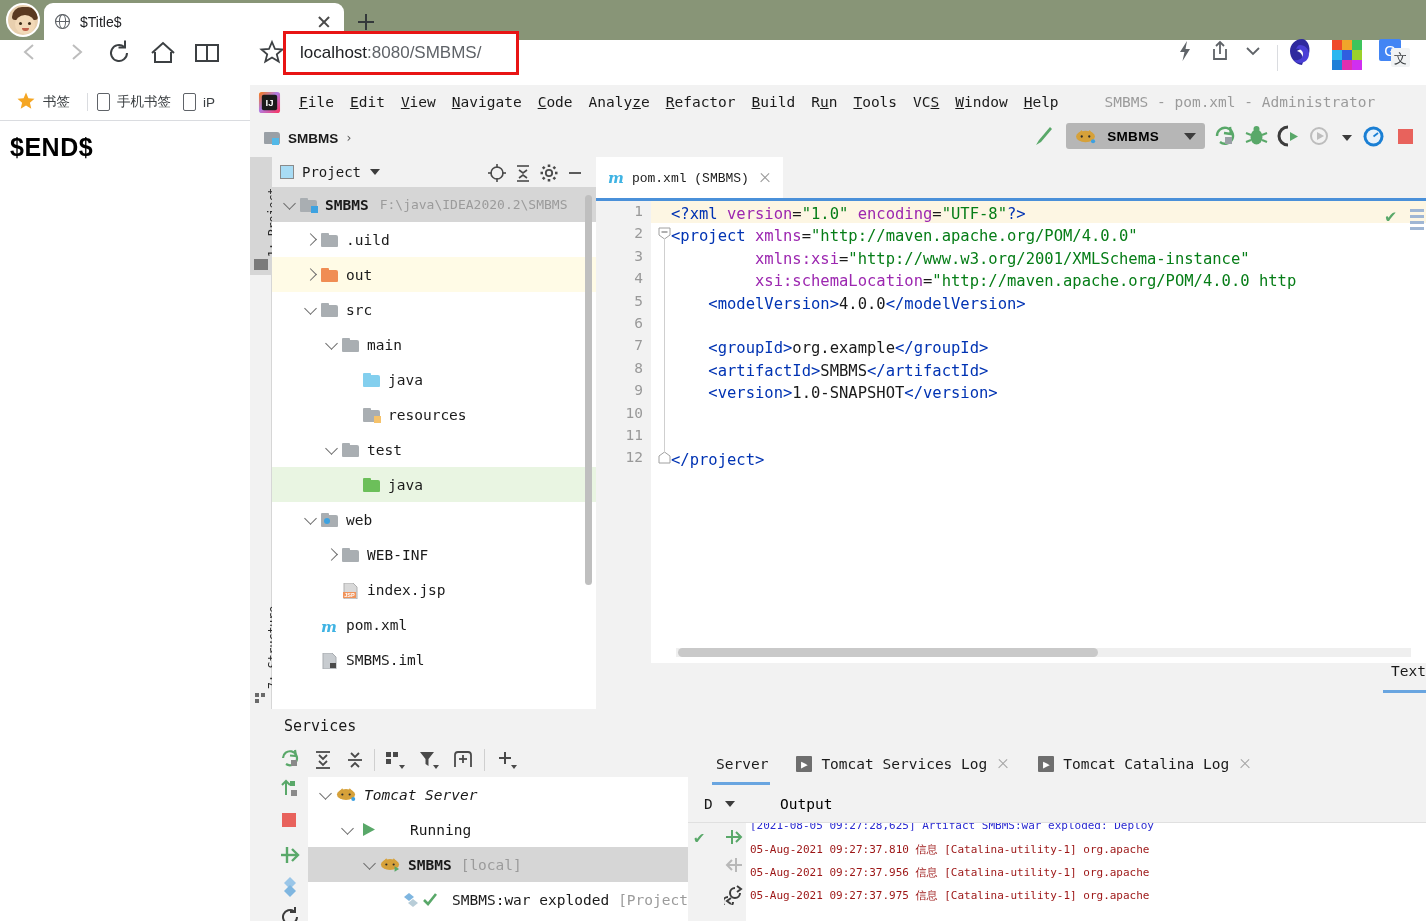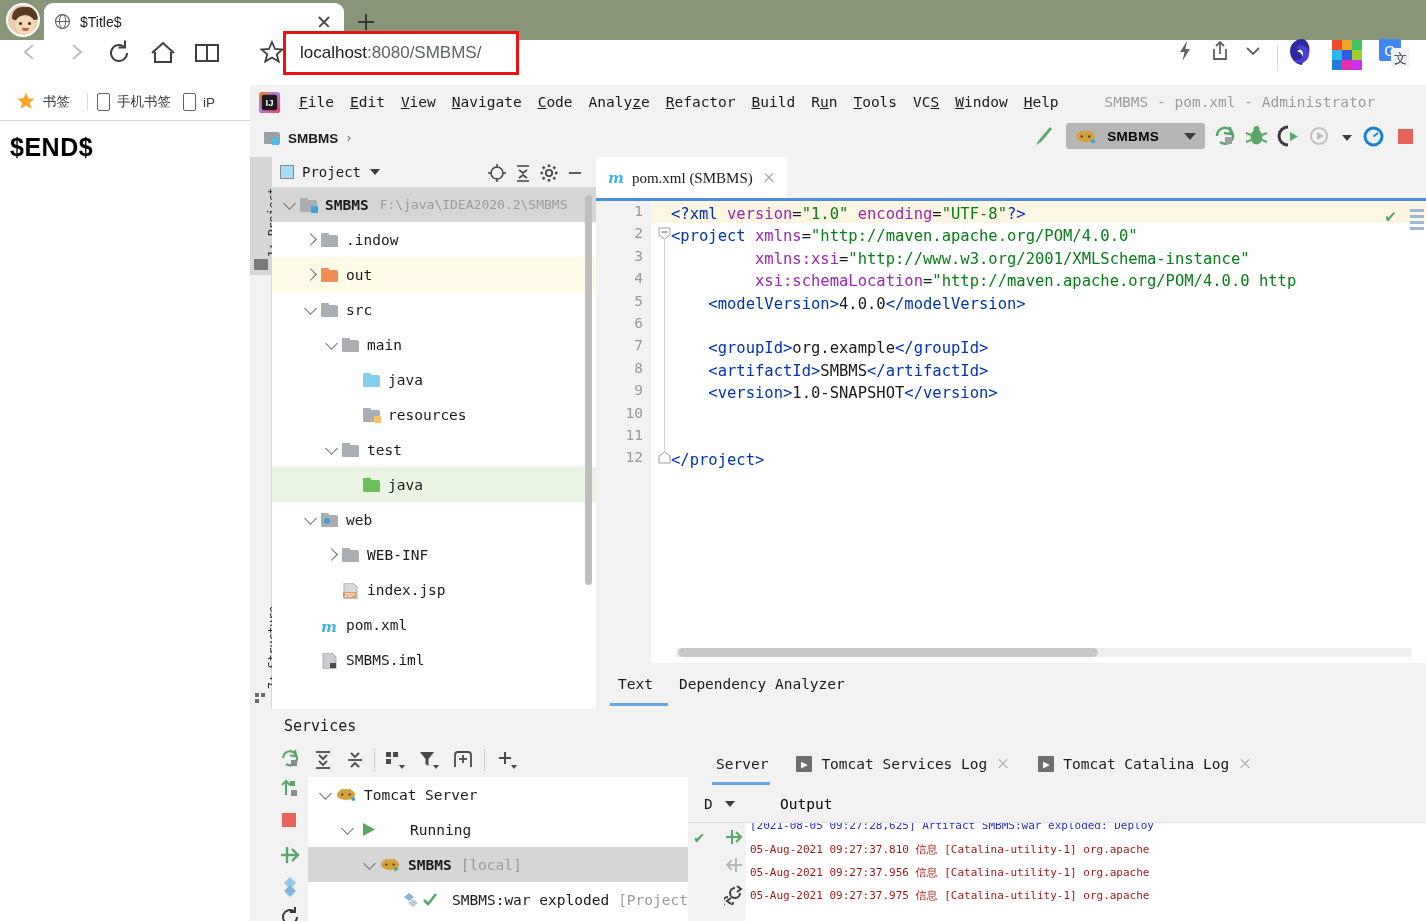--- a/index.html
+++ b/index.html
@@ -160,21 +160,21 @@
   .pp-scroll { position:absolute; right:4px; top:38px; width:7px; height:390px;
                background:#bfbfbf; border-radius:4px; }
 
   
   .editor { position:absolute; left:346px; top:72px; width:830px; height:552px; background:#ffffff; }
   .ed-tabstrip { position:absolute; left:0; top:0; width:830px; height:42px; background:#f2f2f2; }
   .ed-tab { position:absolute; left:0; top:0; height:42px; background:#ffffff;
             display:flex; align-items:center; padding:0 10px 0 12px; gap:8px; }
   .ed-tab .m { color:#3fb3e3; font-style:italic; font-weight:bold; font-size:15px;
                font-family:"DejaVu Serif", serif; }
-  .ed-tab .lbl { font-size:15px; color:#1a1a1a; font-family:Liberation Serif, serif; }
+  .ed-tab .lbl { font-size:13px; color:#1a1a1a; font-family:Liberation Mono, monospace; }
   .ed-tab .cls { position:relative; width:16px; height:16px; opacity:.55; }
   .ed-tab .cls::before, .ed-tab .cls::after { content:""; position:absolute; left:2px; top:7px;
      width:12px; height:1.4px; background:#444; }
   .ed-tab .cls::before { transform:rotate(45deg);} .ed-tab .cls::after{transform:rotate(-45deg);}
   .ed-topline { position:absolute; left:0; top:41px; width:830px; height:3px; background:#4a90d9; }
 
   .ed-body { position:absolute; left:0; top:44px; width:830px; height:462px; background:#ffffff;
              overflow:hidden; }
   .gutter { position:absolute; left:0; top:0; width:55px; height:462px; background:#f2f2f2; }
   .lineno { position:absolute; right:8px; font-size:14.5px; color:#999999;
@@ -189,21 +189,21 @@
   .k-txt { color:#1a1a1a; }
   .line1hl { position:absolute; left:0; top:0; width:755px; height:22px; background:#fdf6e3; }
   .ed-ok { position:absolute; right:30px; top:4px; color:#59a869; font-size:18px; font-weight:bold; }
   .ed-marks { position:absolute; right:2px; top:8px; width:14px; }
   .ed-marks i { display:block; width:14px; height:3px; background:#9fb6d4; margin-bottom:3px; }
   .ed-hscroll-track { position:absolute; left:80px; bottom:6px; width:735px; height:9px;
                       background:#efefef; }
   .ed-hscroll { position:absolute; left:82px; bottom:6px; width:420px; height:9px;
                 background:#c9c9c9; border-radius:5px; }
   .ed-bottomtabs { position:absolute; left:0; bottom:0; width:830px; height:46px;
-                   background:#f2f2f2; display:flex; align-items:center; padding-left:22px; gap:26px; }
+                   background:#f2f2f2; display:flex; align-items:flex-end; padding-left:22px; gap:26px;flex-direction:column; }
   .ed-bt { font-size:14.5px; color:#1a1a1a; font-family:"DejaVu Sans Mono", monospace;
            position:relative; padding-bottom:5px; }
   .ed-bt.active::after { content:""; position:absolute; left:-8px; bottom:-9px; width:58px;
            height:3px; background:#69a5e0; }
 
   
   .services { position:absolute; left:0; top:624px; width:1176px; height:212px; background:#f2f2f2; }
   .sv-title { position:absolute; left:34px; top:8px; font-size:15px; color:#1a1a1a;
               font-family:"DejaVu Sans Mono", monospace; }
   .sv-sidebtns { position:absolute; left:22px; top:34px; width:36px; height:178px; background:#f2f2f2; }
@@ -570,21 +570,21 @@
         </div>
         <div class="trow">
           <span style="width: 27px; flex: 0 0 auto;"></span>
           <span class="tw">
             <span class="chev right"></span>
           </span>
           <span class="folder">
             <span class="tabpart" style="background: rgb(169, 174, 178);"></span>
             <span class="body" style="background: rgb(169, 174, 178);"></span>
           </span>
-          <span class="tname">.indow</span>
+          <span class="tname">.uild</span>
         </div>
         <div class="trow hl-yellow">
           <span style="width: 27px; flex: 0 0 auto;"></span>
           <span class="tw">
             <span class="chev right"></span>
           </span>
           <span class="folder">
             <span class="tabpart" style="background: rgb(240, 141, 84);"></span>
             <span class="body" style="background: rgb(240, 141, 84);"></span>
           </span>
@@ -857,21 +857,21 @@
             <span class="chev down"></span>
           </span>
           <span style="width: 20px; height: 17px; flex: 0 0 auto; margin-right: 8px; display: inline-block;"><svg width="20" height="17" viewBox="0 0 22 18">
               <ellipse cx="11" cy="9" rx="10" ry="6" fill="#d6a13a"></ellipse>
               <path d="M3 6 L7 2 L9 7Z" fill="#d6a13a"></path>
               <path d="M19 6 L15 2 L13 7Z" fill="#d6a13a"></path>
               <circle cx="7" cy="9" r="1.2" fill="#2b2b2b"></circle>
               <circle cx="15" cy="9" r="1.2" fill="#2b2b2b"></circle>
               <circle cx="19" cy="14" r="2.2" fill="#3da0e0"></circle>
             </svg></span>
-          <span style="font-weight: normal;">Tomcat Server</span>
+          <span style="font-weight: normal; font-style: italic;">Tomcat Server</span>
         </div>
         <div class="svrow">
           <span style="width: 28px; flex: 0 0 auto;"></span>
           <span class="tw">
             <span class="chev down"></span>
           </span>
           <span style="width: 20px; height: 17px; flex: 0 0 auto; margin-right: 8px; display: inline-block;"><svg width="20" height="17" viewBox="0 0 20 17">
               <polygon points="5,2 17,8.5 5,15" fill="#59a869"></polygon>
             </svg></span>
           <span style="font-weight: normal; margin-left: 24px;">Running</span>

